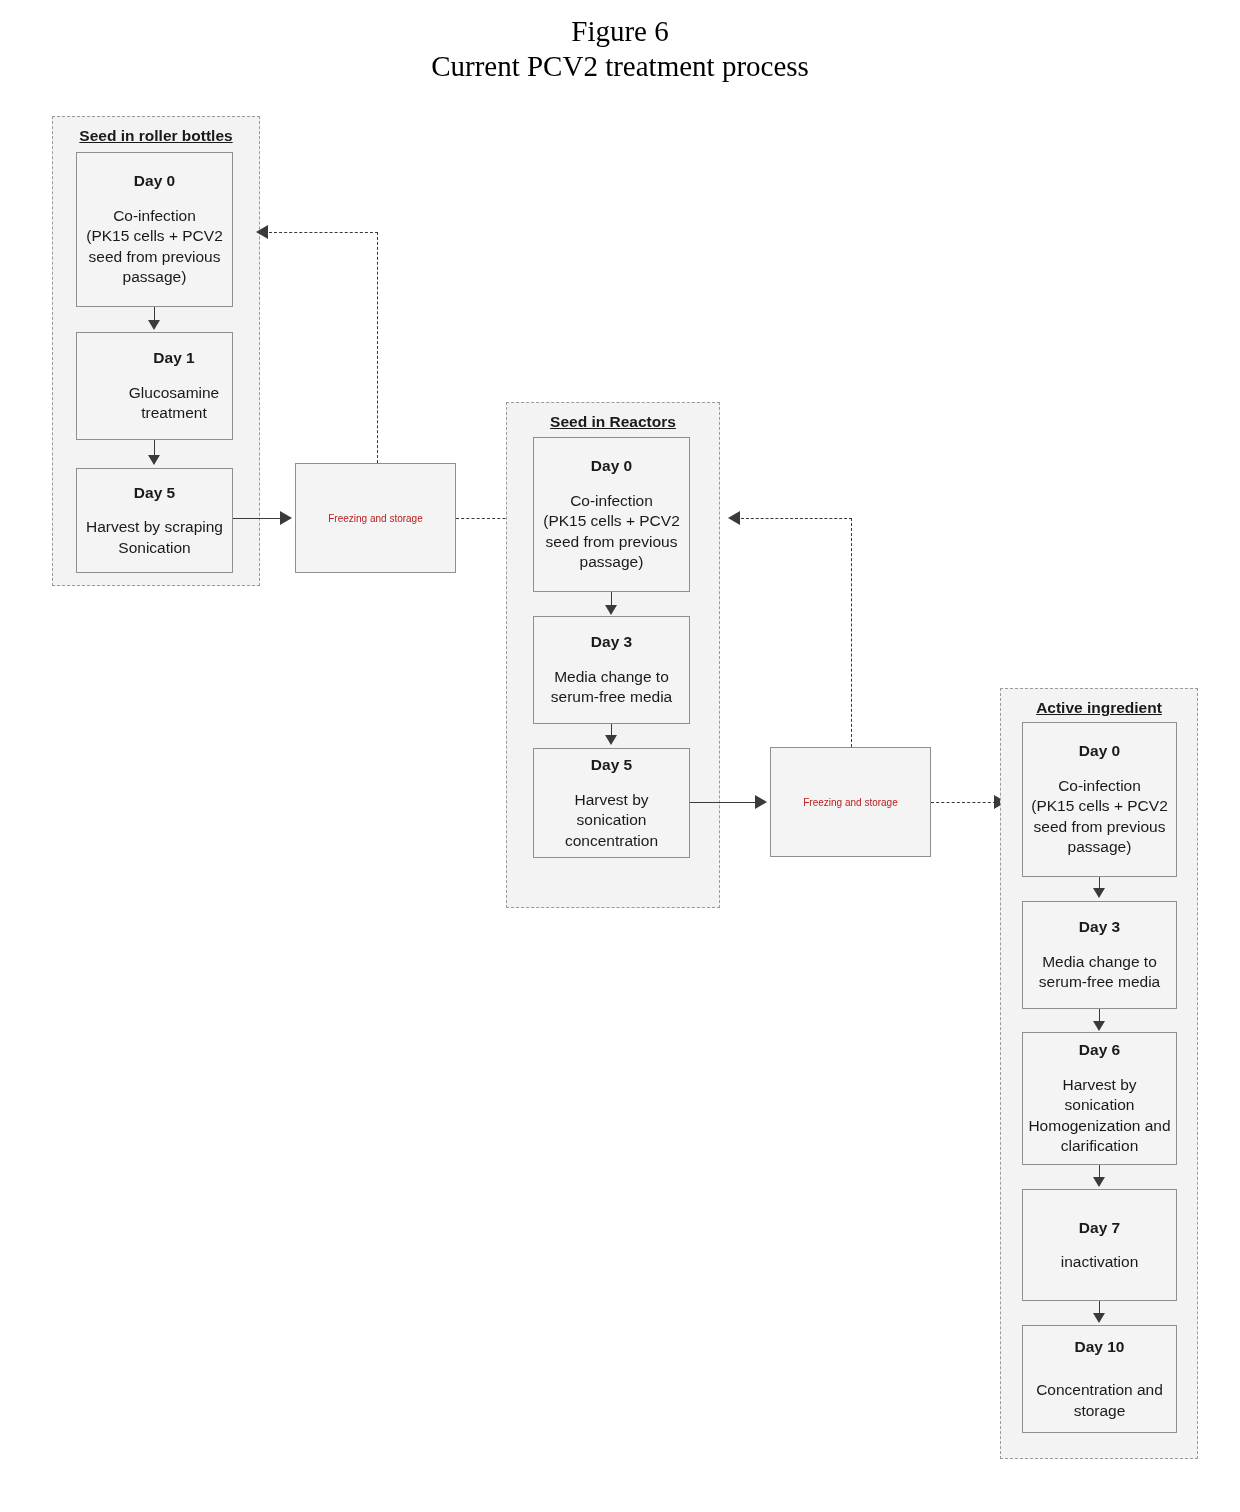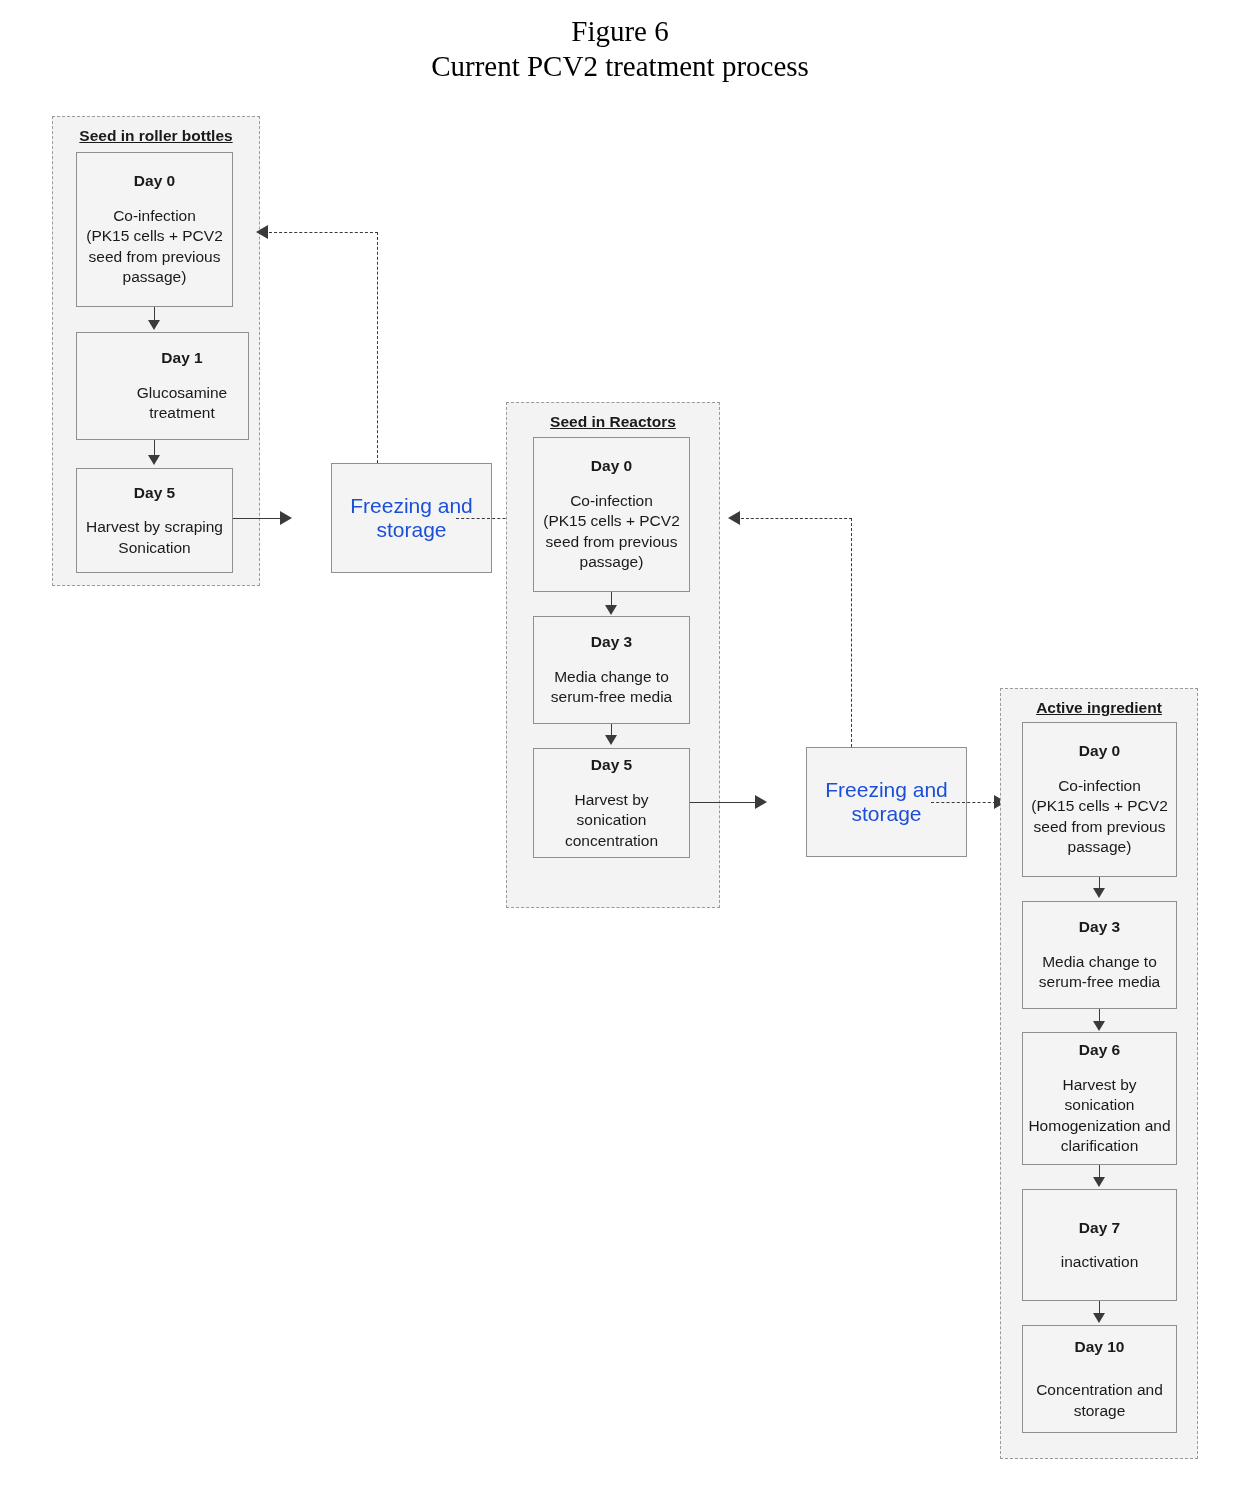--- a/index.html
+++ b/index.html
@@ -55,21 +55,21 @@
   }
   .box .day{margin-bottom:14px;font-weight:bold;}
   .box .body{white-space:pre-line;}
 
   .plain-box{
     position:absolute;
     background:#f4f4f4;
     border:1px solid #8f8f8f;
     box-sizing:border-box;
     display:flex;align-items:center;justify-content:center;
-    font-size:21px;color:#1d4ed8;text-align:center;margin-left:36px;
+    font-size:10px;color:#b91c1c;text-align:center;
   }
   .v-line{position:absolute;width:0;border-left:1.4px solid #3a3a3a;}
   .h-line{position:absolute;height:0;border-top:1.4px solid #3a3a3a;}
   .v-dash{position:absolute;width:0;border-left:1.6px dashed #3a3a3a;}
   .h-dash{position:absolute;height:0;border-top:1.6px dashed #3a3a3a;}
 
   .arrow-down{
     position:absolute;width:0;height:0;
     border-left:6.5px solid transparent;
     border-right:6.5px solid transparent;
@@ -104,21 +104,21 @@
   <div class="day">Day 0</div>
   <div class="body">Co-infection
 (PK15 cells + PCV2
 seed from previous
 passage)</div>
 </div>
 
 <div class="v-line" style="left:154px;top:307px;height:16px;"></div>
 <div class="arrow-down" style="left:148px;top:320px;"></div>
 
-<div class="box" style="left:76px;top:332px;width:173px;height:108px;padding-left:44px;">
+<div class="box" style="left:76px;top:332px;width:157px;height:108px;padding-left:44px;">
   <div class="day">Day 1</div>
   <div class="body">Glucosamine
 treatment</div>
 </div>
 
 <div class="v-line" style="left:154px;top:440px;height:18px;"></div>
 <div class="arrow-down" style="left:148px;top:455px;"></div>
 
 <div class="box" style="left:76px;top:468px;width:157px;height:105px;">
   <div class="day">Day 5</div>

